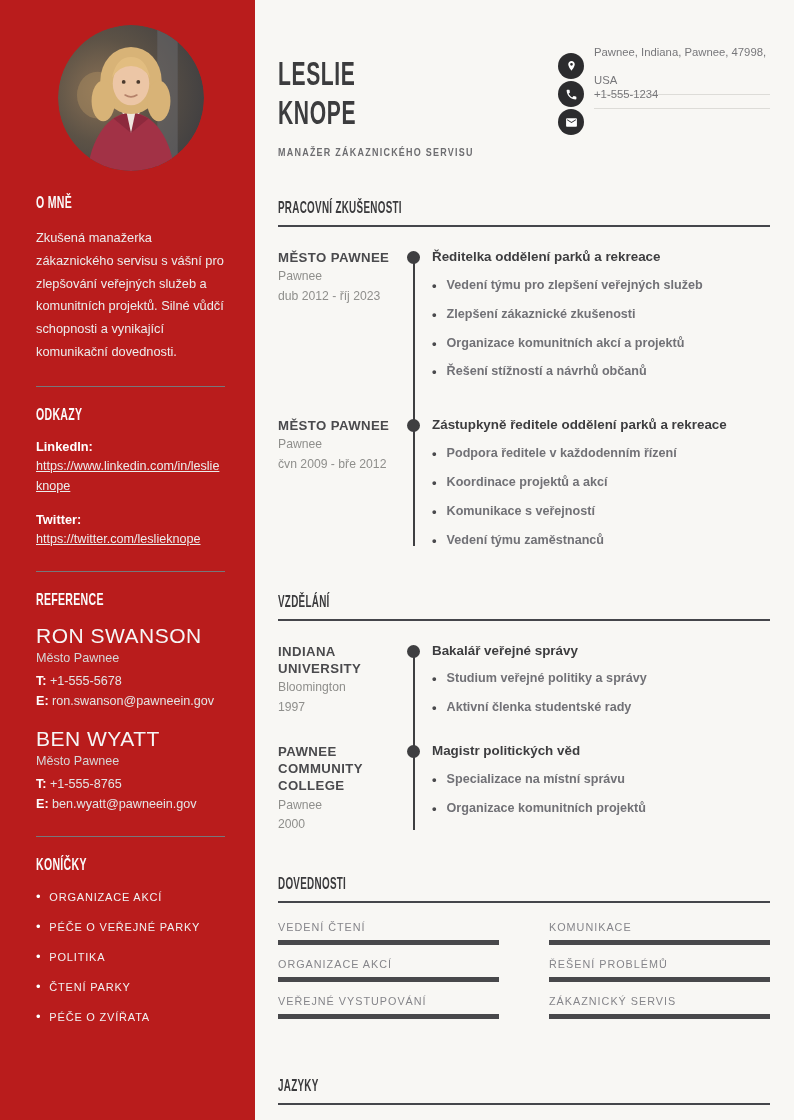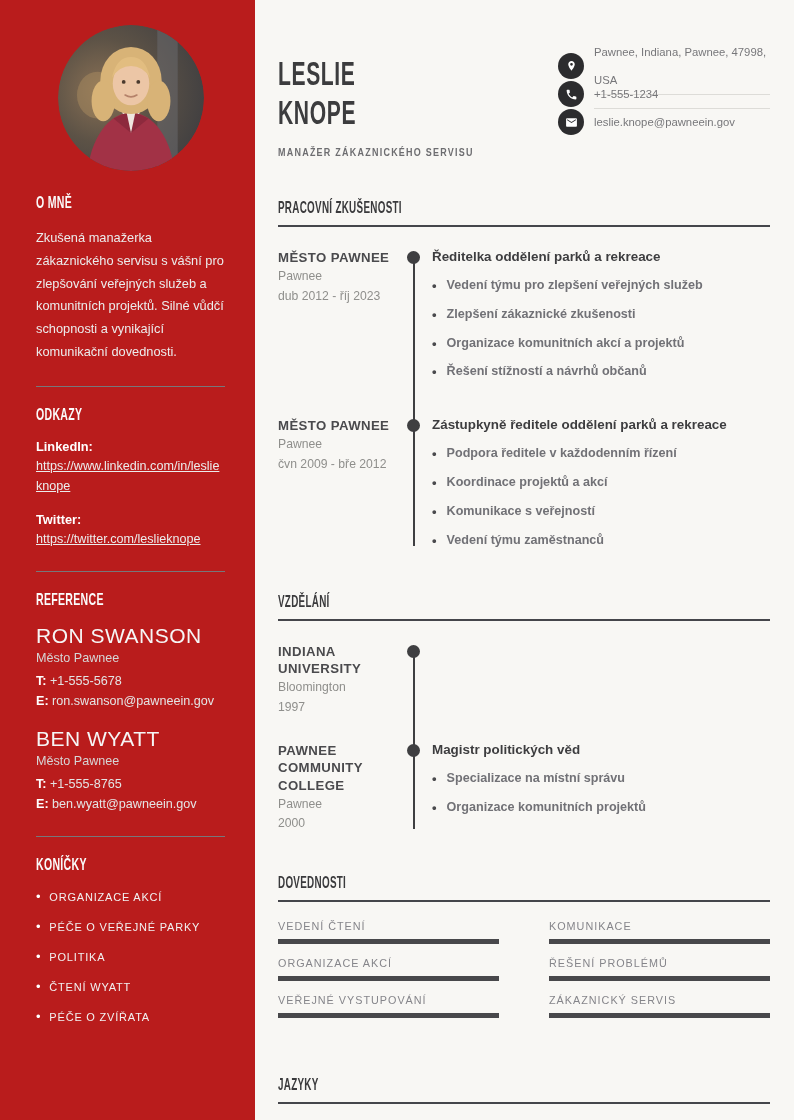--- a/index.html
+++ b/index.html
@@ -163,21 +163,21 @@
         <div class="ref-line"><b>E:</b> <span>ben.wyatt@pawneein.gov</span></div>
       </div>
     </section>
 
     <section class="sb-section rule">
       <h2 class="sb-heading"><span class="cond cx62">KONÍČKY</span></h2>
       <ul class="hobby-list">
         <li>ORGANIZACE AKCÍ</li>
         <li>PÉČE O VEŘEJNÉ PARKY</li>
         <li>POLITIKA</li>
-        <li>ČTENÍ WYATT</li>
+        <li>ČTENÍ PARKY</li>
         <li>PÉČE O ZVÍŘATA</li>
       </ul>
     </section>
   </aside>
 
   <main class="main">
 
     <header class="header">
       <div class="name-block">
         <h1>
@@ -203,21 +203,20 @@
               </svg>
           </span>
           <span class="contact-text">+1-555-1234</span>
         </div>
         <div class="contact-row">
           <span class="contact-icon">
             <svg viewBox="0 0 24 24">
                 <path d="M20 4H4c-1.1 0-2 .9-2 2v12c0 1.1.9 2 2 2h16c1.1 0 2-.9 2-2V6c0-1.1-.9-2-2-2zm0 4-8 5-8-5V6l8 5 8-5v2z"></path>
               </svg>
           </span>
-          <span class="contact-text">leslie.knope@pawneein.gov</span>
         </div>
       </div>
     </header>
 
     <section class="section" style="margin-top:38px">
       <div class="section-head"><span class="cond cx55">PRACOVNÍ ZKUŠENOSTI</span></div>
 
       <div class="entries">
 
         <div class="entry" style="margin-bottom:36px">
@@ -270,20 +269,27 @@
 
         <div class="entry" style="margin-bottom:26px">
           <div class="entry-meta">
             <div class="entry-org">INDIANA UNIVERSITY</div>
             <div class="entry-sub">Bloomington</div>
             <div class="entry-sub">1997</div>
           </div>
           <div class="entry-gutter">
               <span class="entry-dot"></span>
             </div>
+          <div class="entry-body">
+            <div class="entry-title">Bakalář veřejné správy</div>
+            <ul class="entry-bullets">
+              <li>Studium veřejné politiky a správy</li>
+              <li>Aktivní členka studentské rady</li>
+            </ul>
+          </div>
         </div>
 
         <div class="entry">
           <div class="entry-meta">
             <div class="entry-org">PAWNEE COMMUNITY COLLEGE</div>
             <div class="entry-sub">Pawnee</div>
             <div class="entry-sub">2000</div>
           </div>
           <div class="entry-gutter">
               <span class="entry-dot"></span>

